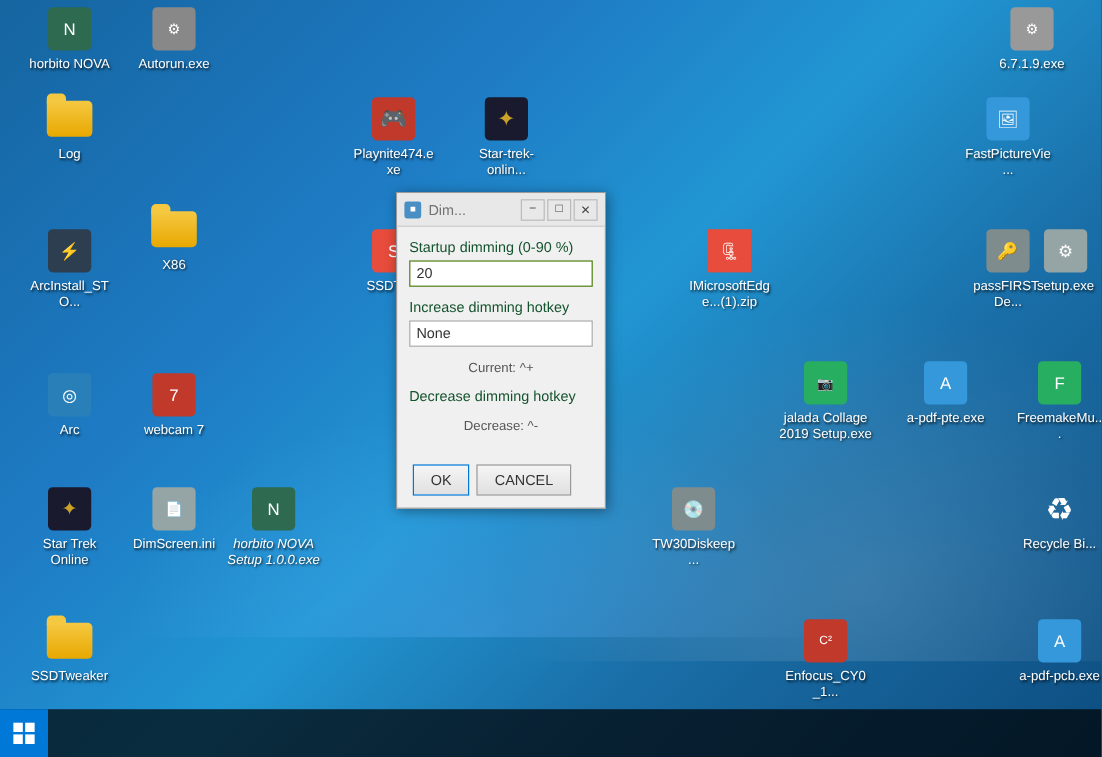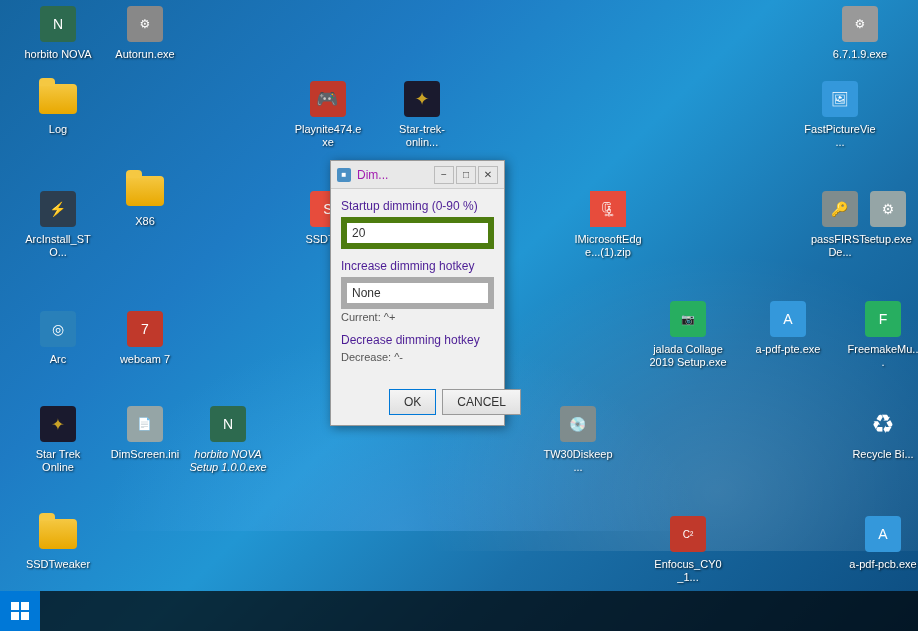--- a/index.html
+++ b/index.html
@@ -128,21 +128,21 @@
       border-radius: 2px;
       display: flex;
       align-items: center;
       justify-content: center;
       font-size: 8px;
       color: white;
     }
 
     .dialog-title-text {
       font-size: 12px;
-      color: #a21caf;
+      color: #737373;
     }
 
     .dialog-titlebar-controls {
       display: flex;
       gap: 2px;
     }
 
     .titlebar-btn {
       width: 20px;
       height: 18px;
@@ -160,46 +160,46 @@
       padding: 10px;
     }
 
     .form-group {
       margin-bottom: 10px;
     }
 
     .form-label {
       display: block;
       margin-bottom: 4px;
-      color: #4c1d95;
+      color: #14532d;
       font-size: 12px;
     }
 
     .form-input {
       width: 100%;
       padding: 3px 5px;
-      border: 6px solid #4d7c0f;
+      border: 1px solid #4d7c0f;
       background: white;
       font-size: 12px;
       color: #333;
       outline: none;
     }
 
     .current-text {
       font-size: 11px;
       color: #555;
-      margin-top: 2px;
+      margin-top: 12px;
+      text-align: center;
     }
 
     .dialog-buttons {
       display: flex;
       gap: 6px;
       padding: 6px 13px 10px;
       justify-content: flex-start;
-      margin-left: 45px;
     }
 
     .dialog-btn {
       padding: 5px 14px;
       border: 1px solid #999;
       background: linear-gradient(180deg, #f5f5f5 0%, #e0e0e0 100%);
       cursor: pointer;
       font-size: 12px;
       color: #333;
       font-family: 'Segoe UI', Tahoma, sans-serif;

